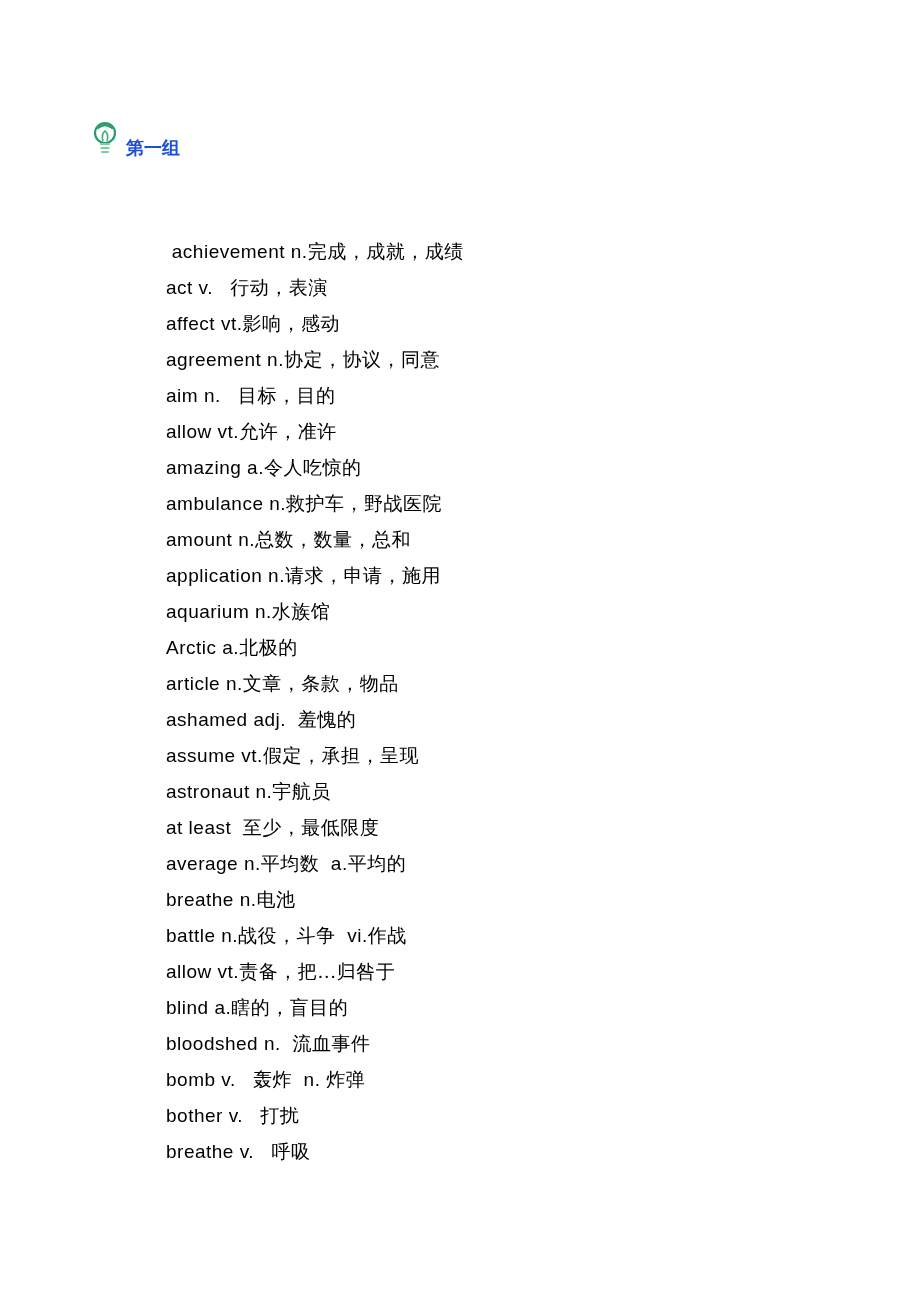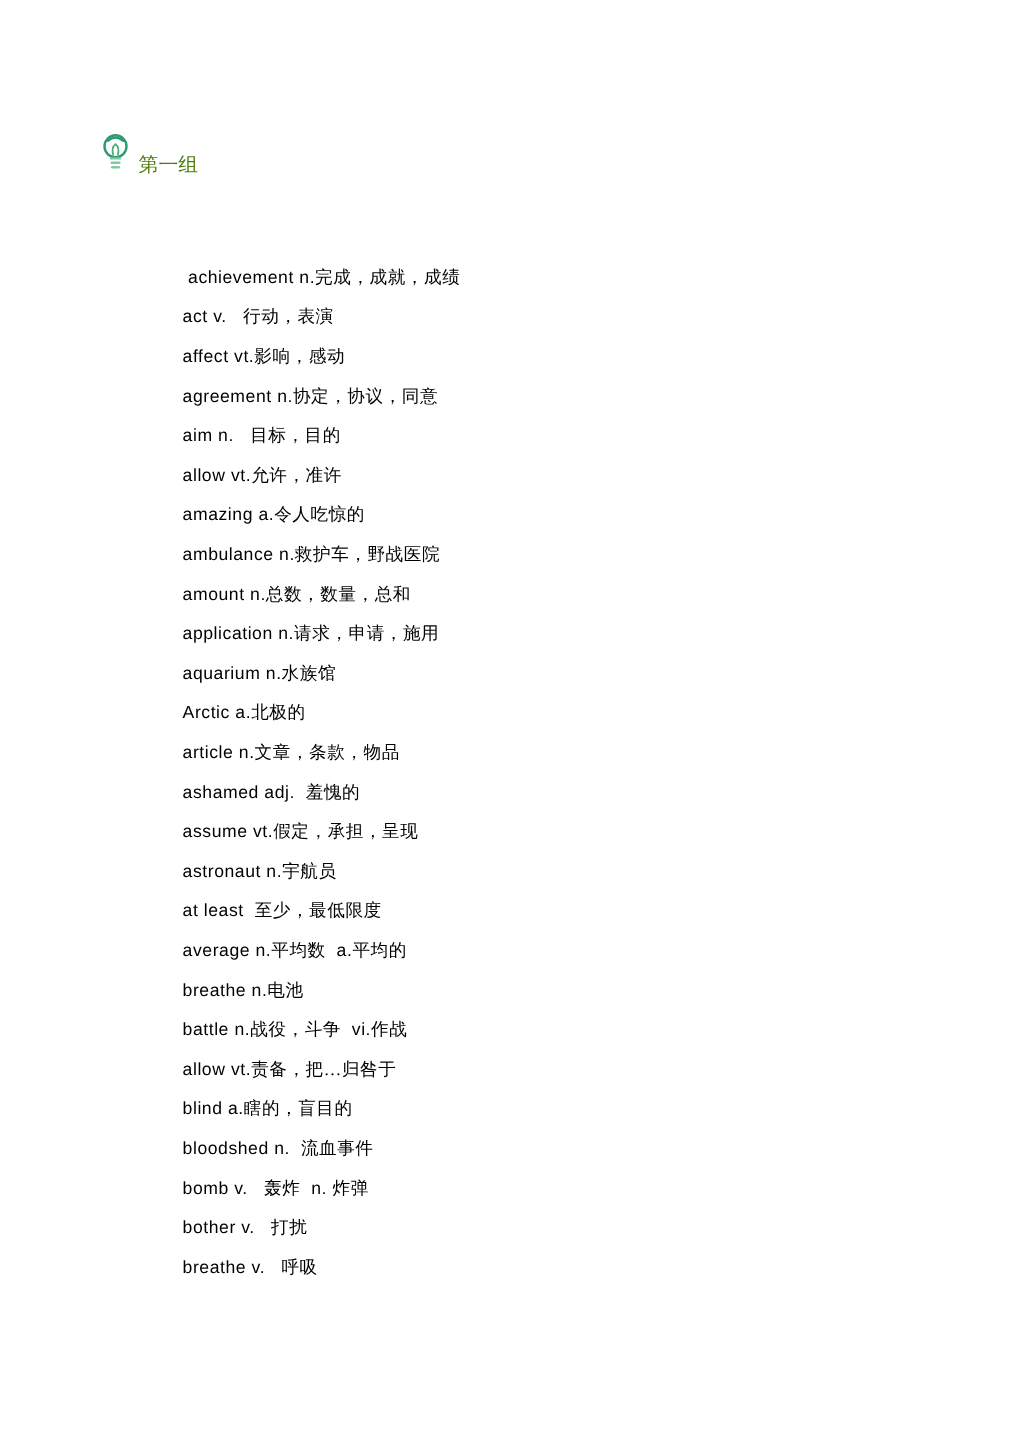--- a/index.html
+++ b/index.html
@@ -15,30 +15,30 @@
   .header {
     display: flex;
     align-items: flex-end;
     margin-bottom: 72px;
   }
   .icon-wrap {
     margin-right: 6px;
   }
   .group-title {
     font-family: "Microsoft YaHei", "SimHei", sans-serif;
-    font-weight: normal;
+    font-weight: bold;
     font-size: 18px;
-    color: #4d7c0f;
+    color: #1d4ed8;
     padding-bottom: 2px;
   }
   .entries {
     padding-left: 76px;
   }
   .entry {
-    font-size: 16px;
+    font-size: 19px;
     line-height: 36px;
     color: #000;
     white-space: pre;
     letter-spacing: 0.5px;
   }
   .en {
     font-family: Arial, "Helvetica Neue", sans-serif;
   }
   .zh {
     font-family: "SimSun", "宋体", serif;

